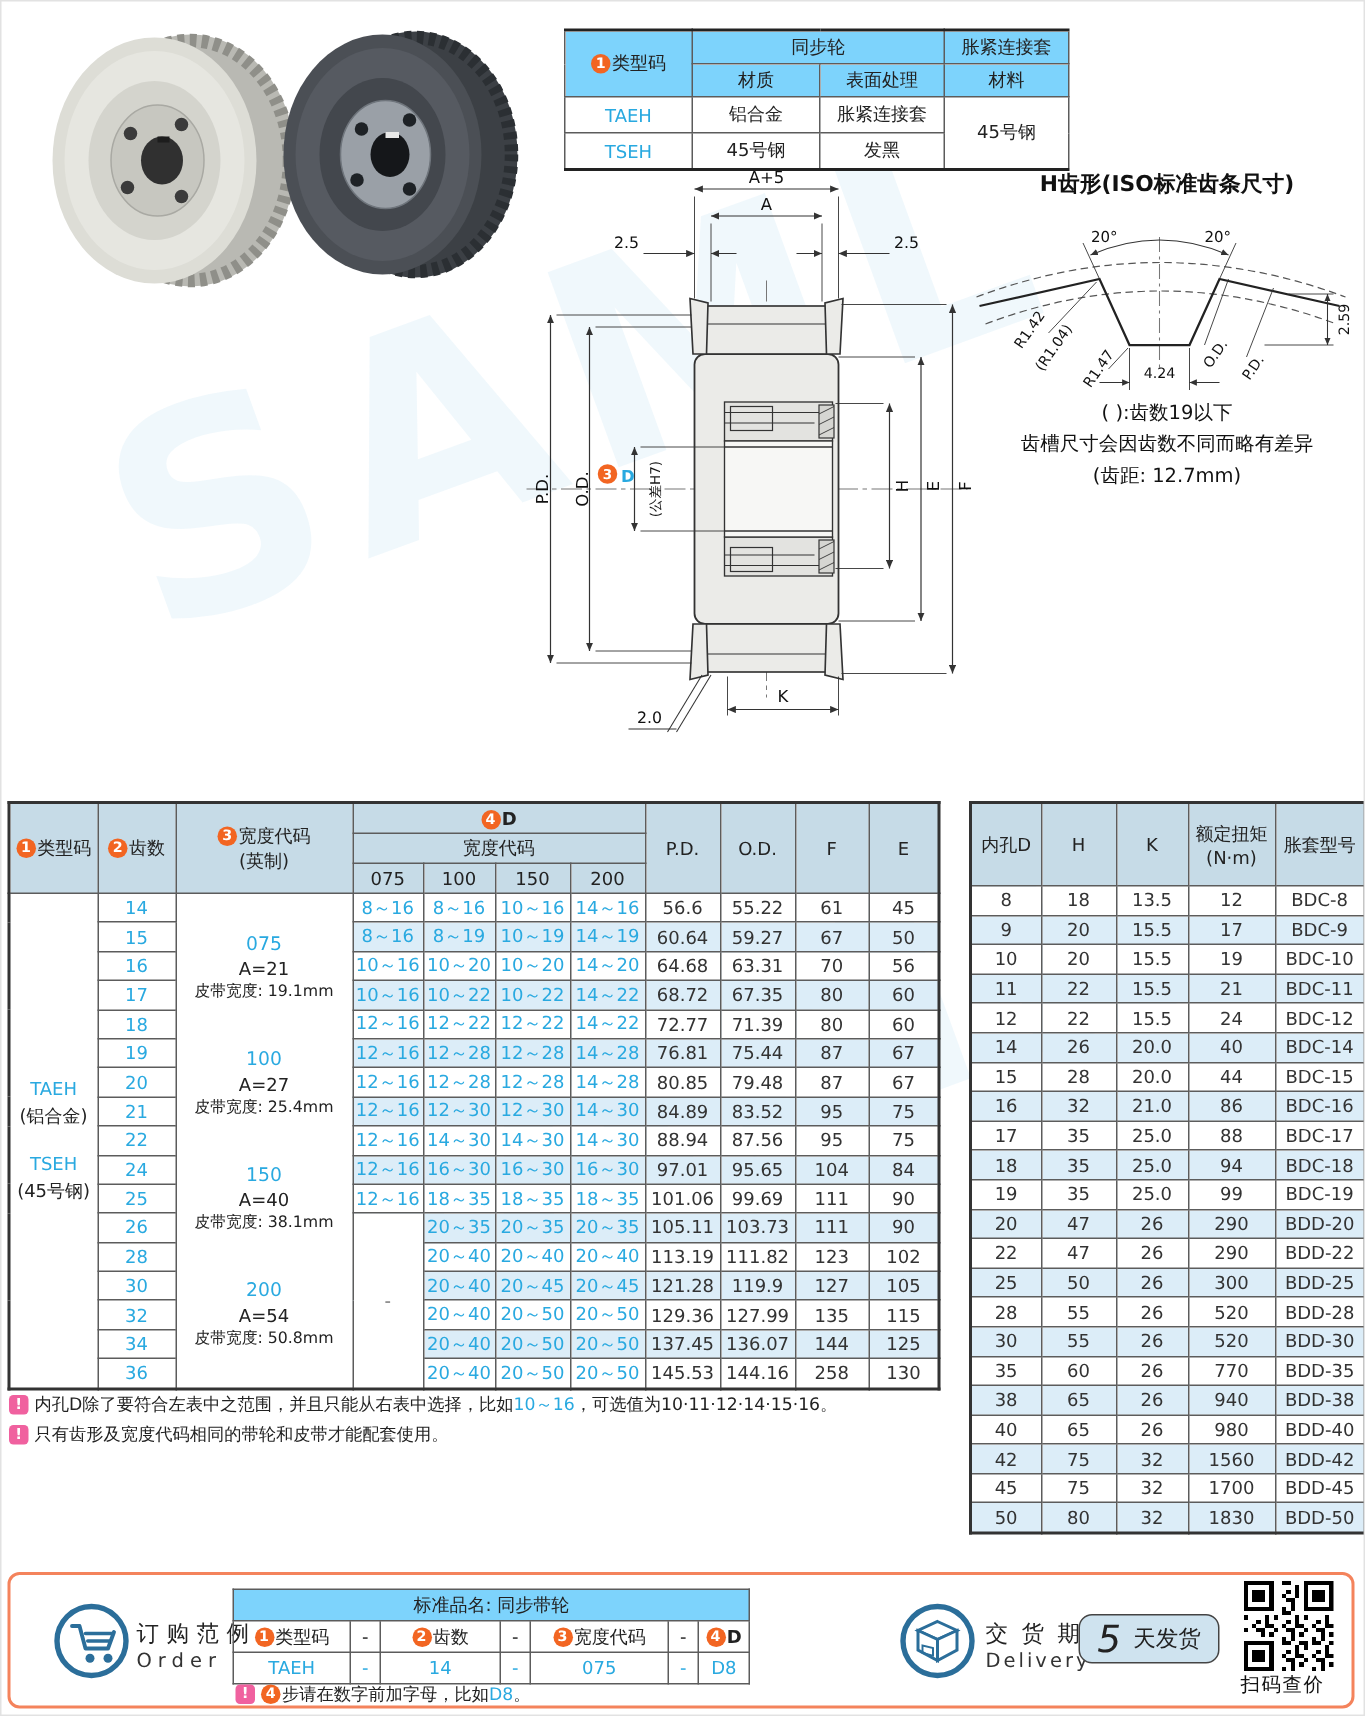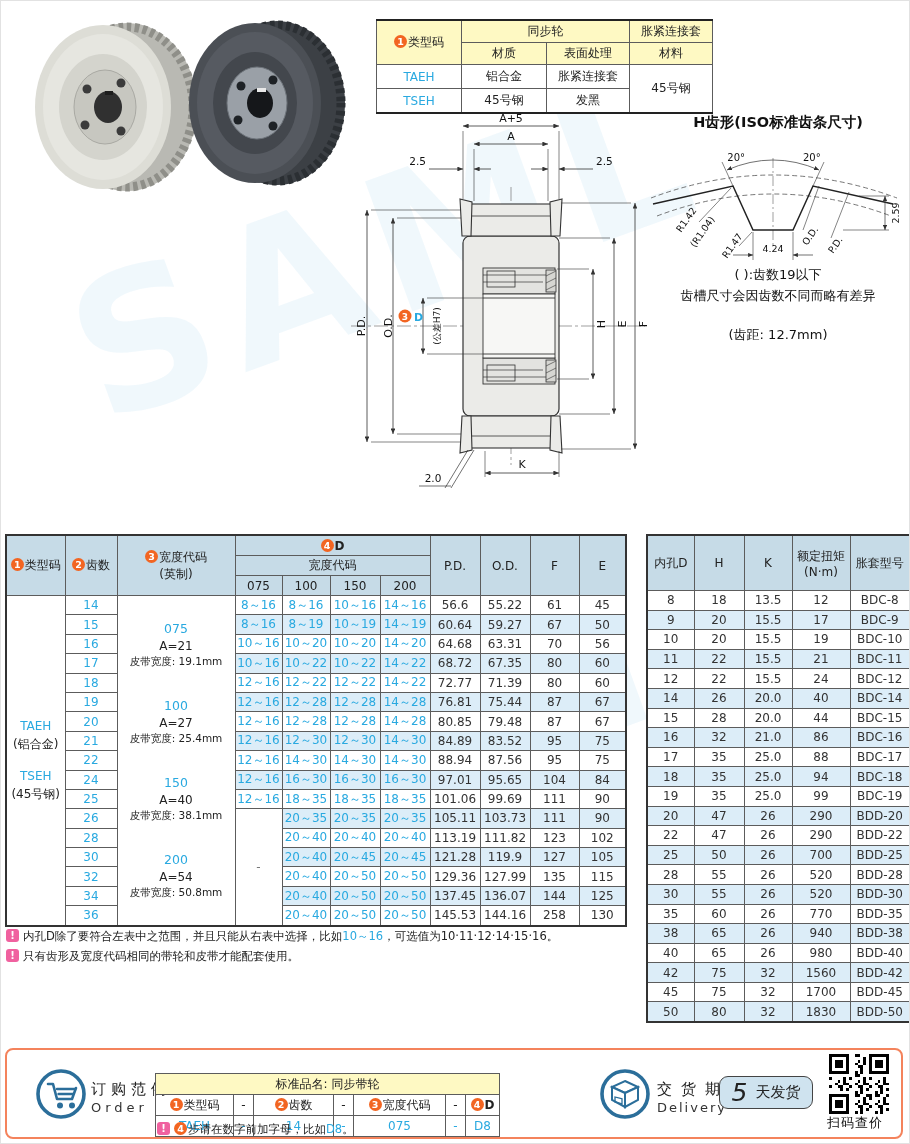--- a/index.html
+++ b/index.html
@@ -7,21 +7,21 @@
         font-family:"DejaVu Sans","Liberation Sans",sans-serif;color:#222;
         border:1px solid #e2e2e2;box-sizing:border-box;}
   .abs{position:absolute;}
   .wm{position:absolute;font-weight:bold;color:rgba(130,195,232,0.12);pointer-events:none;
       letter-spacing:14px;transform:rotate(-20deg);font-size:190px;white-space:nowrap;}
 
   
   table{border-collapse:collapse;table-layout:fixed;}
   th,td{border:1px solid #5c5c5c;text-align:center;vertical-align:middle;
         padding:0;font-size:12px;font-weight:normal;overflow:hidden;}
-  .hd{background:#fef9c3;}
+  .hd{background:#7dd3fc;}
   .bl{color:#29a9e0;}
   .dk{color:#333;}
   .circ{display:inline-block;width:13px;height:13px;line-height:13px;border-radius:50%;
         background:#f26522;color:#fff;font-size:9.5px;font-weight:bold;text-align:center;
         margin-right:1px;vertical-align:1px;}
   .note-ic{display:inline-block;width:13px;height:13px;line-height:13px;border-radius:3px;
         background:#f0619f;color:#fff;font-weight:bold;font-size:10px;text-align:center;
         margin-right:4px;vertical-align:1px;}
 
   
@@ -50,21 +50,21 @@
   #right-table tbody tr:nth-child(even) td{background:#dcedf8;}
 
   
   .note-line{position:absolute;left:5px;font-size:11.5px;color:#222;white-space:nowrap;}
 
   
   .bottom-bar{position:absolute;left:4px;top:1047px;width:898px;height:91px;
       border:2px solid #f4835c;border-radius:8px;box-sizing:border-box;background:#fff;}
   .zh-title{font-size:15px;letter-spacing:5px;color:#222;white-space:nowrap;}
   .en-title{font-size:13px;letter-spacing:4px;color:#333;white-space:nowrap;}
-  #order-table{position:absolute;left:148px;top:23px;width:344px;border-radius:12px;}
+  #order-table{position:absolute;left:148px;top:9px;width:344px;border-radius:12px;}
   #order-table td{height:20px;font-size:12px;}
   .ship-btn{position:absolute;left:712px;top:26px;width:94px;height:33px;border:1.5px solid #444;
       border-radius:9px;background:#cfe3ef;display:flex;align-items:center;justify-content:center;
       gap:8px;box-sizing:border-box;}
   .ship-btn .d5{font-style:italic;font-size:25px;color:#222;line-height:1;}
   .ship-btn .dt{font-size:15px;color:#222;}
   .qr-label{position:absolute;left:820px;top:64px;font-size:13px;color:#111;letter-spacing:1px;}
 
   svg text{font-family:"DejaVu Sans","Liberation Sans",sans-serif;}
 </style>
@@ -283,21 +283,21 @@
       <text x="160" y="112" font-size="9.5" fill="#111" transform="rotate(-55 160 112)">O.D.</text>
       <line x1="184" y1="104" x2="202" y2="58" stroke="#333" stroke-width="0.6"></line>
       <text x="186" y="120" font-size="9.5" fill="#111" transform="rotate(-55 186 120)">P.D.</text>
       <line x1="212" y1="62" x2="242" y2="62" stroke="#333" stroke-width="0.6"></line>
       <line x1="196" y1="96" x2="242" y2="96" stroke="#333" stroke-width="0.6"></line>
       <line x1="238" y1="62" x2="238" y2="96" stroke="#333" stroke-width="0.7" marker-start="url(#ar2)" marker-end="url(#ar2)"></line>
       <text x="248" y="83" font-size="9.5" text-anchor="middle" fill="#111" transform="rotate(-90 248 79)">2.59</text>
     </svg>
     <div style="text-align:center;font-size:13px;color:#111;margin-top:2px;">( ):齿数19以下</div>
     <div style="text-align:center;font-size:13px;color:#111;margin-top:3px;white-space:nowrap;">齿槽尺寸会因齿数不同而略有差异</div>
-    <div style="text-align:center;font-size:13px;color:#111;margin-top:21px;">(齿距: 12.7mm)</div>
+    <div style="text-align:center;font-size:13px;color:#111;margin-top:3px;">(齿距: 12.7mm)</div>
   </div>
 
   <table id="main-table">
     <colgroup>
       <col style="width:59px">
         <col style="width:52px">
         <col style="width:118px">
       <col style="width:47px">
         <col style="width:48px">
         <col style="width:50px">
@@ -657,21 +657,21 @@
           <td>22</td>
           <td>47</td>
           <td>26</td>
           <td>290</td>
           <td>BDD-22</td>
         </tr>
         <tr>
           <td>25</td>
           <td>50</td>
           <td>26</td>
-          <td>700</td>
+          <td>300</td>
           <td>BDD-25</td>
         </tr>
         <tr>
           <td>28</td>
           <td>55</td>
           <td>26</td>
           <td>520</td>
           <td>BDD-28</td>
         </tr>
         <tr>

